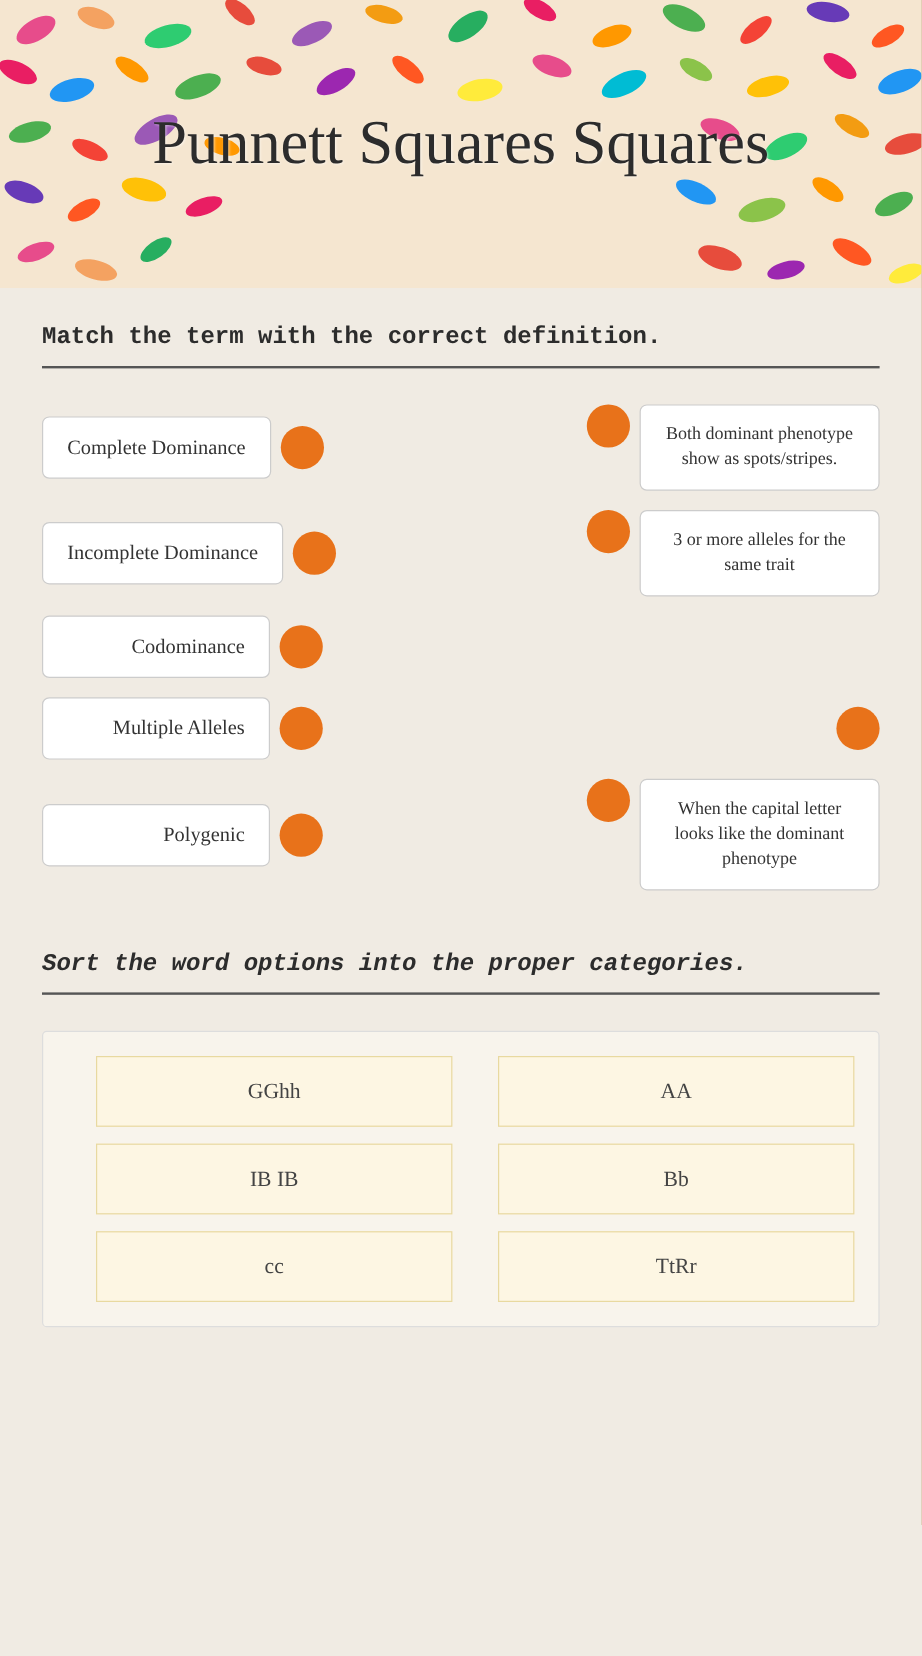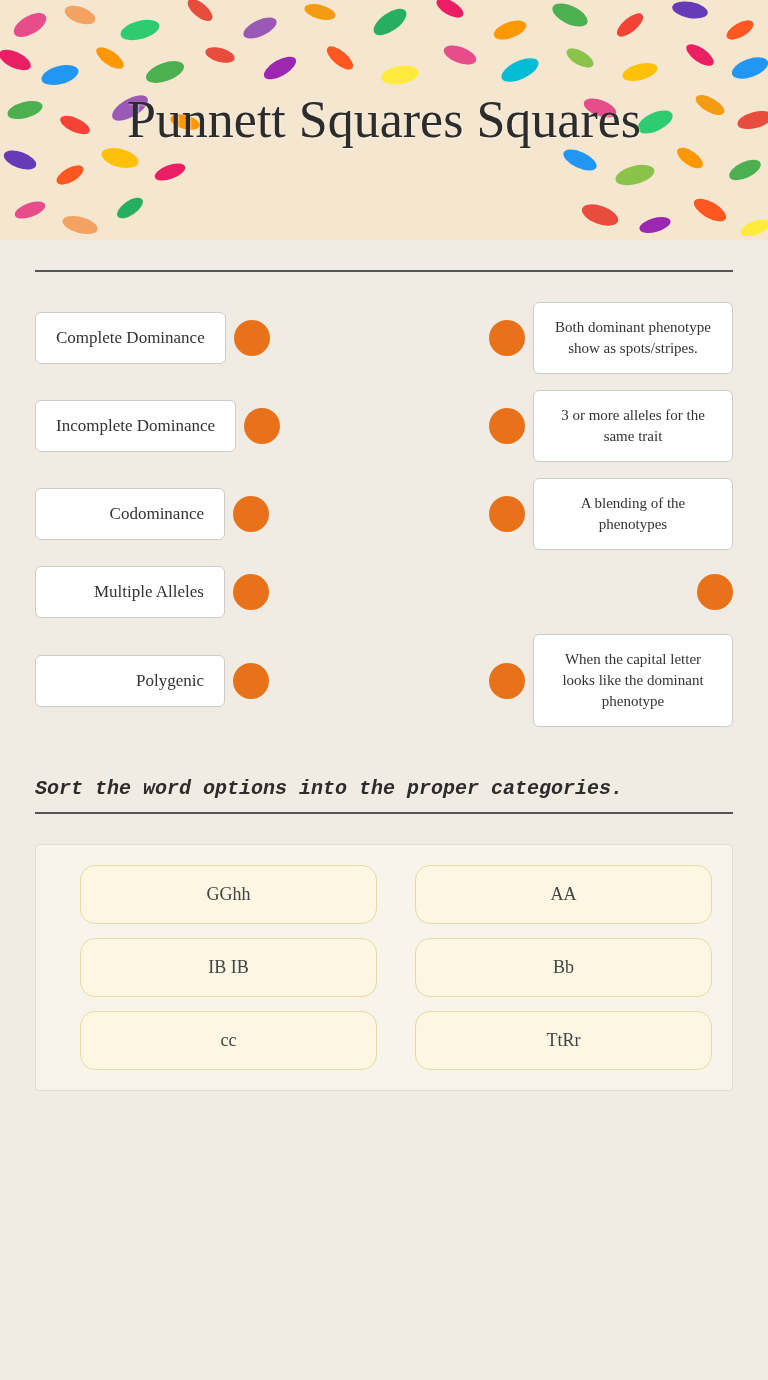--- a/index.html
+++ b/index.html
@@ -80,21 +80,20 @@
     }
 
     .match-left {
       display: flex;
       align-items: center;
       gap: 8px;
     }
 
     .match-right {
       display: flex;
-      align-items: center;
       gap: 8px;
       font-family: Liberation Serif, serif;
     }
 
     .term-box {
       background: #ffffff;
       border: 1.5px solid #ccc;
       border-radius: 6px;
       padding: 14px 20px;
       min-width: 190px;
@@ -145,21 +144,21 @@
       padding: 20px;
       display: grid;
       grid-template-columns: 1fr 1fr;
       gap: 14px;
       margin-top: 16px;
     }
 
     .sort-item {
       background: #fdf6e3;
       border: 1px solid #e8d9a0;
-      border-radius: 15px;
+      border-radius: 0;
       padding: 18px;
       text-align: center;
       font-size: 18px;
       color: #444;
       font-family: Georgia, serif;
       margin-left: 24px;
     }
   </style>
 </head>
 <body>
@@ -220,20 +219,21 @@
     <ellipse cx="600" cy="215" rx="19" ry="9" fill="#e74c3c" transform="rotate(20 600 215)"></ellipse>
     <ellipse cx="655" cy="225" rx="16" ry="7" fill="#9c27b0" transform="rotate(-15 655 225)"></ellipse>
     <ellipse cx="710" cy="210" rx="18" ry="8" fill="#ff5722" transform="rotate(30 710 210)"></ellipse>
     <ellipse cx="755" cy="228" rx="15" ry="7" fill="#ffeb3b" transform="rotate(-20 755 228)"></ellipse>
   </svg>
   <h1 class="header-title">Punnett Squares Squares</h1>
 </div>
 
 <div class="main-content">
 
+  <div class="section-title">Match the term with the correct definition.</div>
   <div class="divider"></div>
 
   <div class="matching-area">
 
     <div class="match-row">
       <div class="match-left">
         <div class="term-box">Complete Dominance</div>
         <div class="dot"></div>
       </div>
       <div class="match-right">
@@ -250,24 +250,20 @@
       <div class="match-right">
         <div class="dot"></div>
         <div class="def-box">3 or more alleles for the same trait</div>
       </div>
     </div>
 
     <div class="match-row">
       <div class="match-left">
         <div class="term-box">Codominance</div>
         <div class="dot"></div>
-      </div>
-      <div class="match-right">
-        <div class="dot"></div>
-        <div class="def-box">A blending of the phenotypes</div>
       </div>
     </div>
 
     <div class="match-row">
       <div class="match-left">
         <div class="term-box">Multiple Alleles</div>
         <div class="dot"></div>
       </div>
       <div class="match-right">
         <div class="dot"></div>

